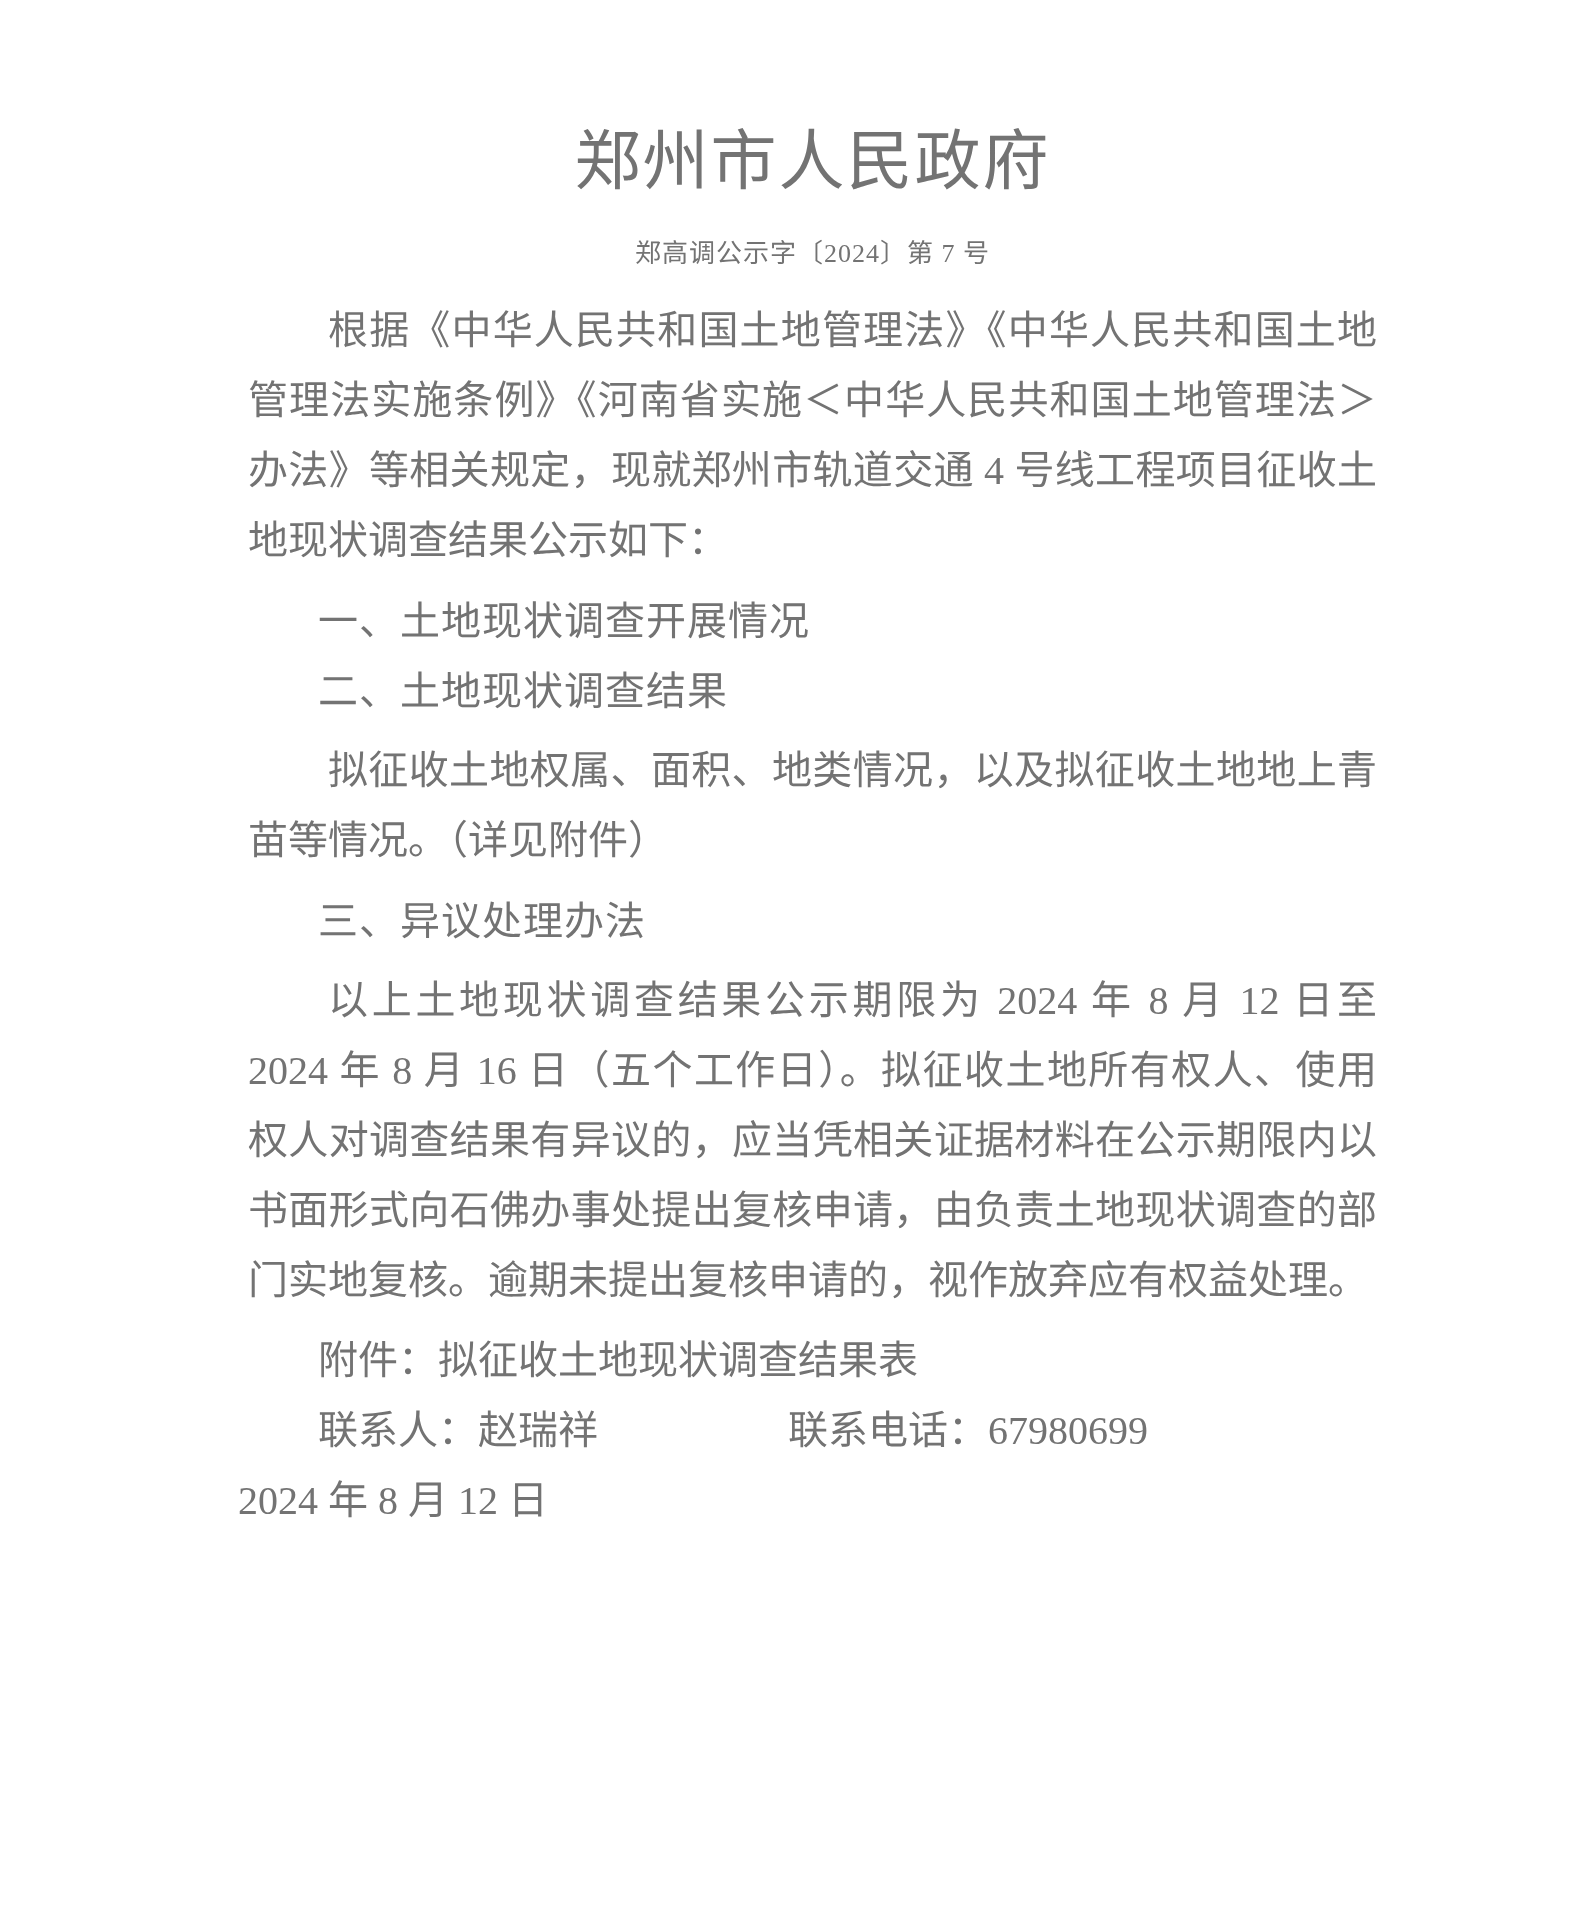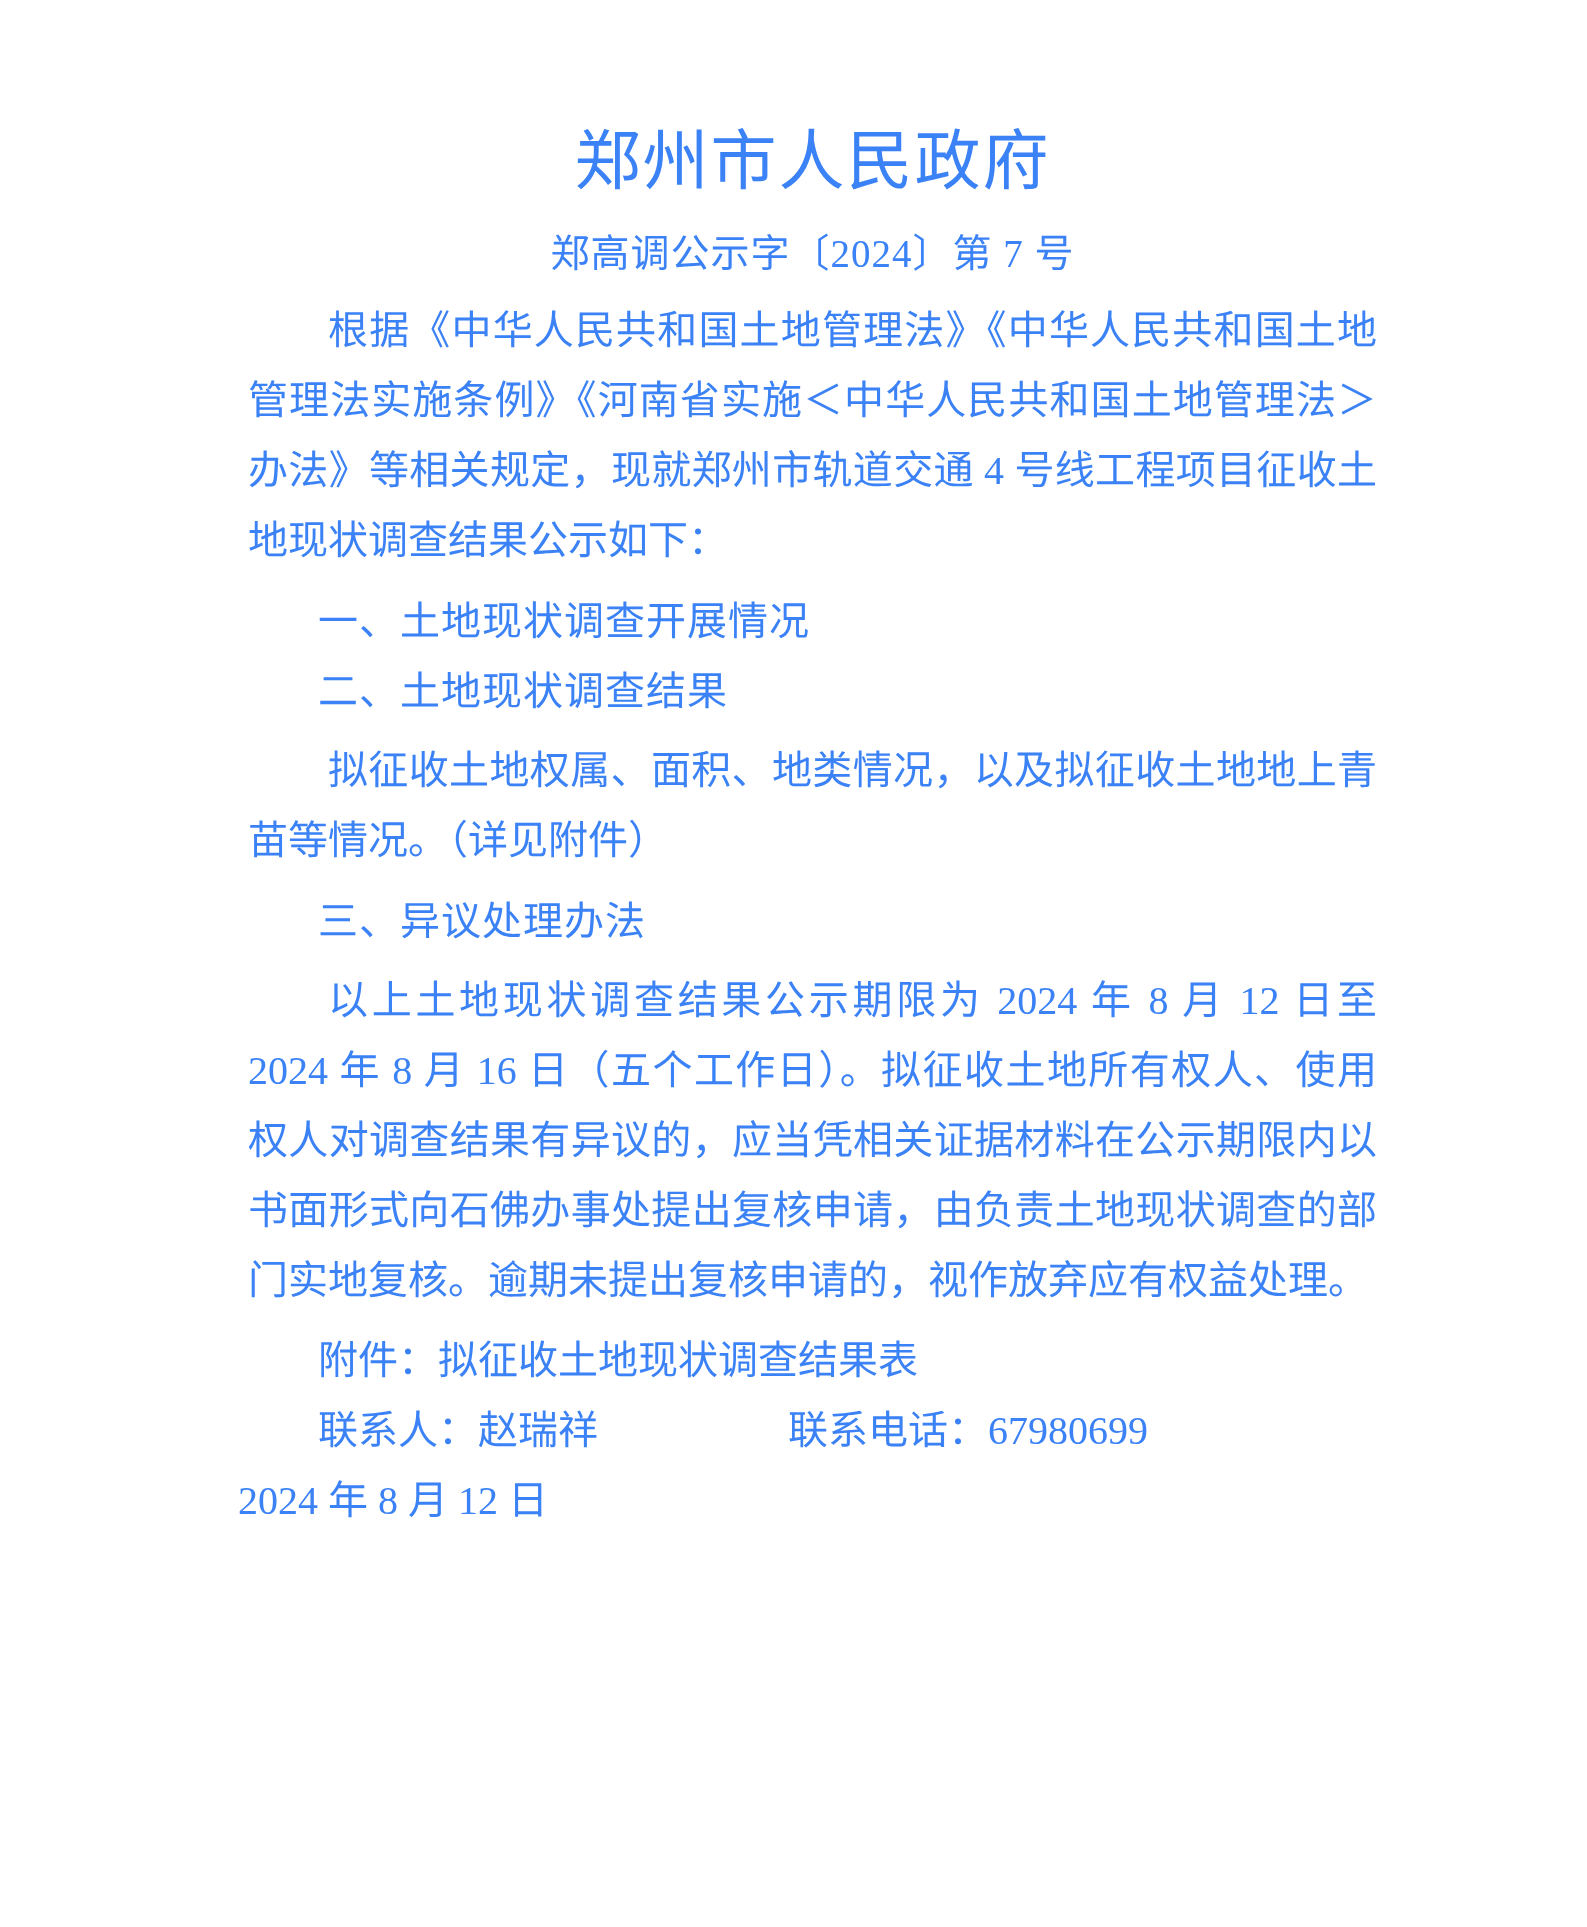--- a/index.html
+++ b/index.html
@@ -6,38 +6,38 @@
     margin: 0;
     padding: 0;
     background: #ffffff;
   }
   .page {
     position: relative;
     width: 1587px;
     height: 1911px;
     box-sizing: border-box;
     background: #ffffff;
-    color: #3b82f6;
+    color: #737373;
     padding: 118px 200px 0 238px;
     font-family: "Liberation Serif", "DejaVu Serif", serif;
     overflow: hidden;
   }
   .title-block {
     text-align: center;
   }
   .title-line {
     font-size: 66px;
     line-height: 88px;
     font-weight: 500;
     letter-spacing: 2px;
     white-space: nowrap;
   }
   .doc-number {
     margin-top: 16px;
-    font-size: 39px;
+    font-size: 26px;
     line-height: 64px;
     letter-spacing: 1px;
   }
   .body-text {
     font-size: 40px;
     line-height: 70px;
     text-align: justify;
   }
   .para {
     margin: 10px;

